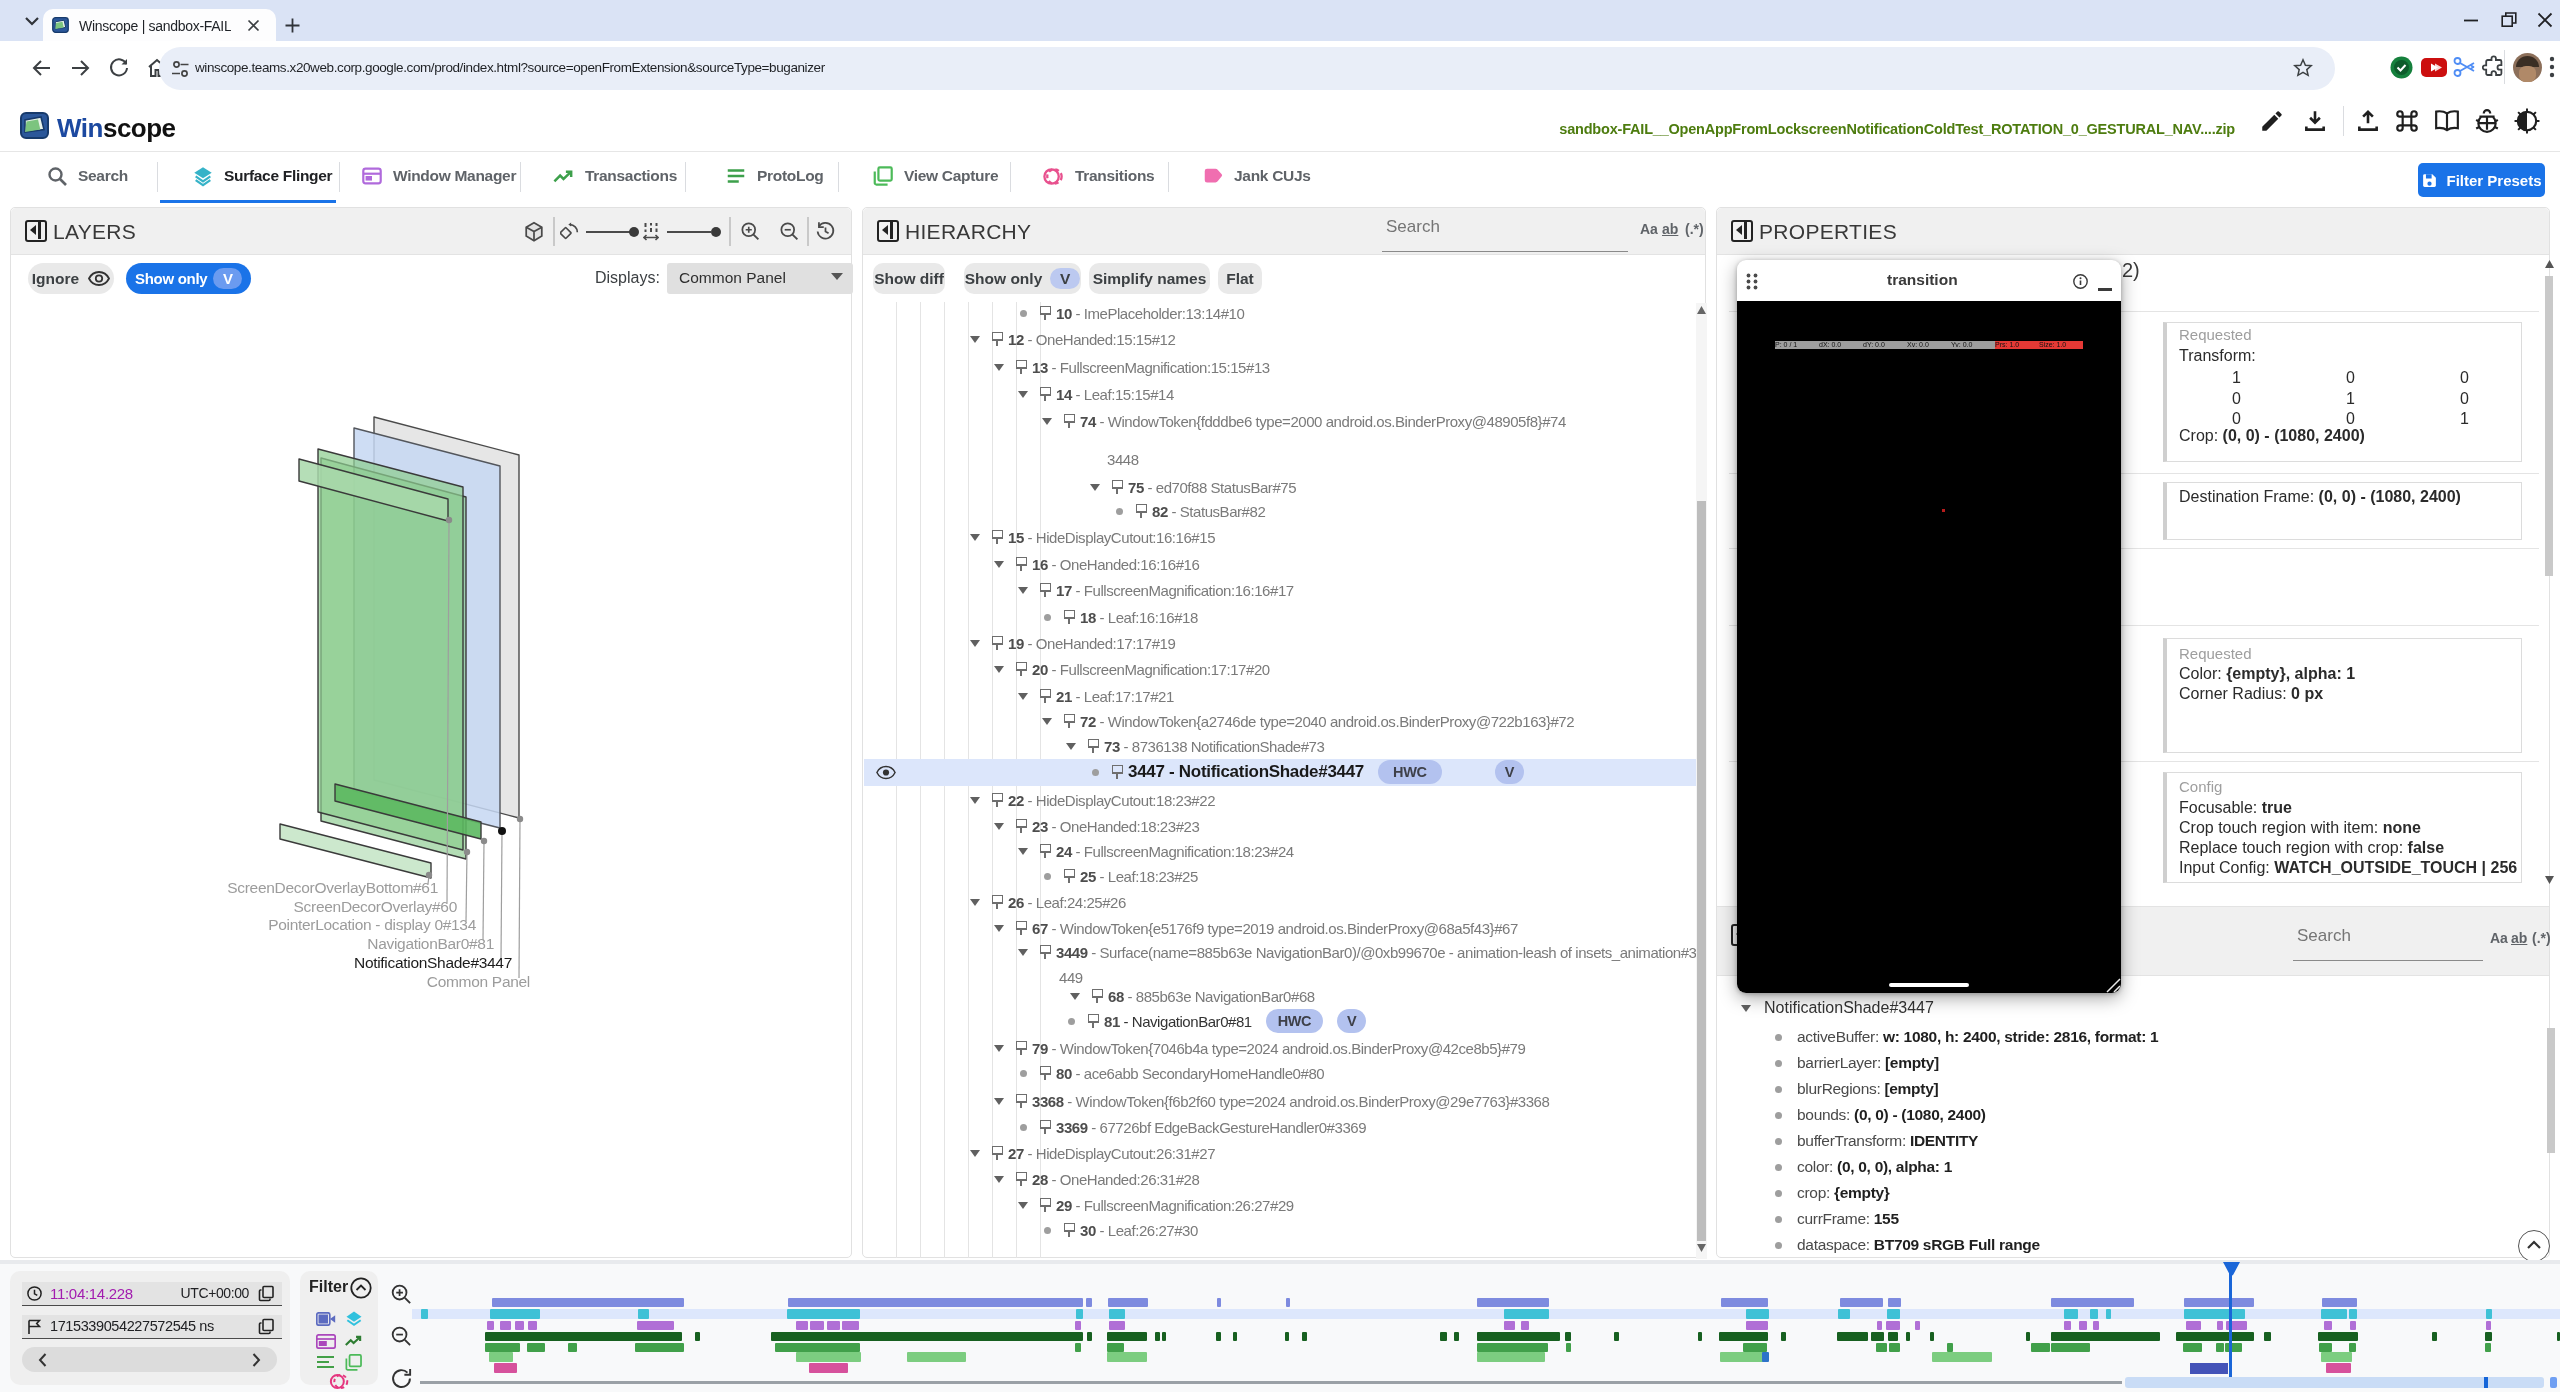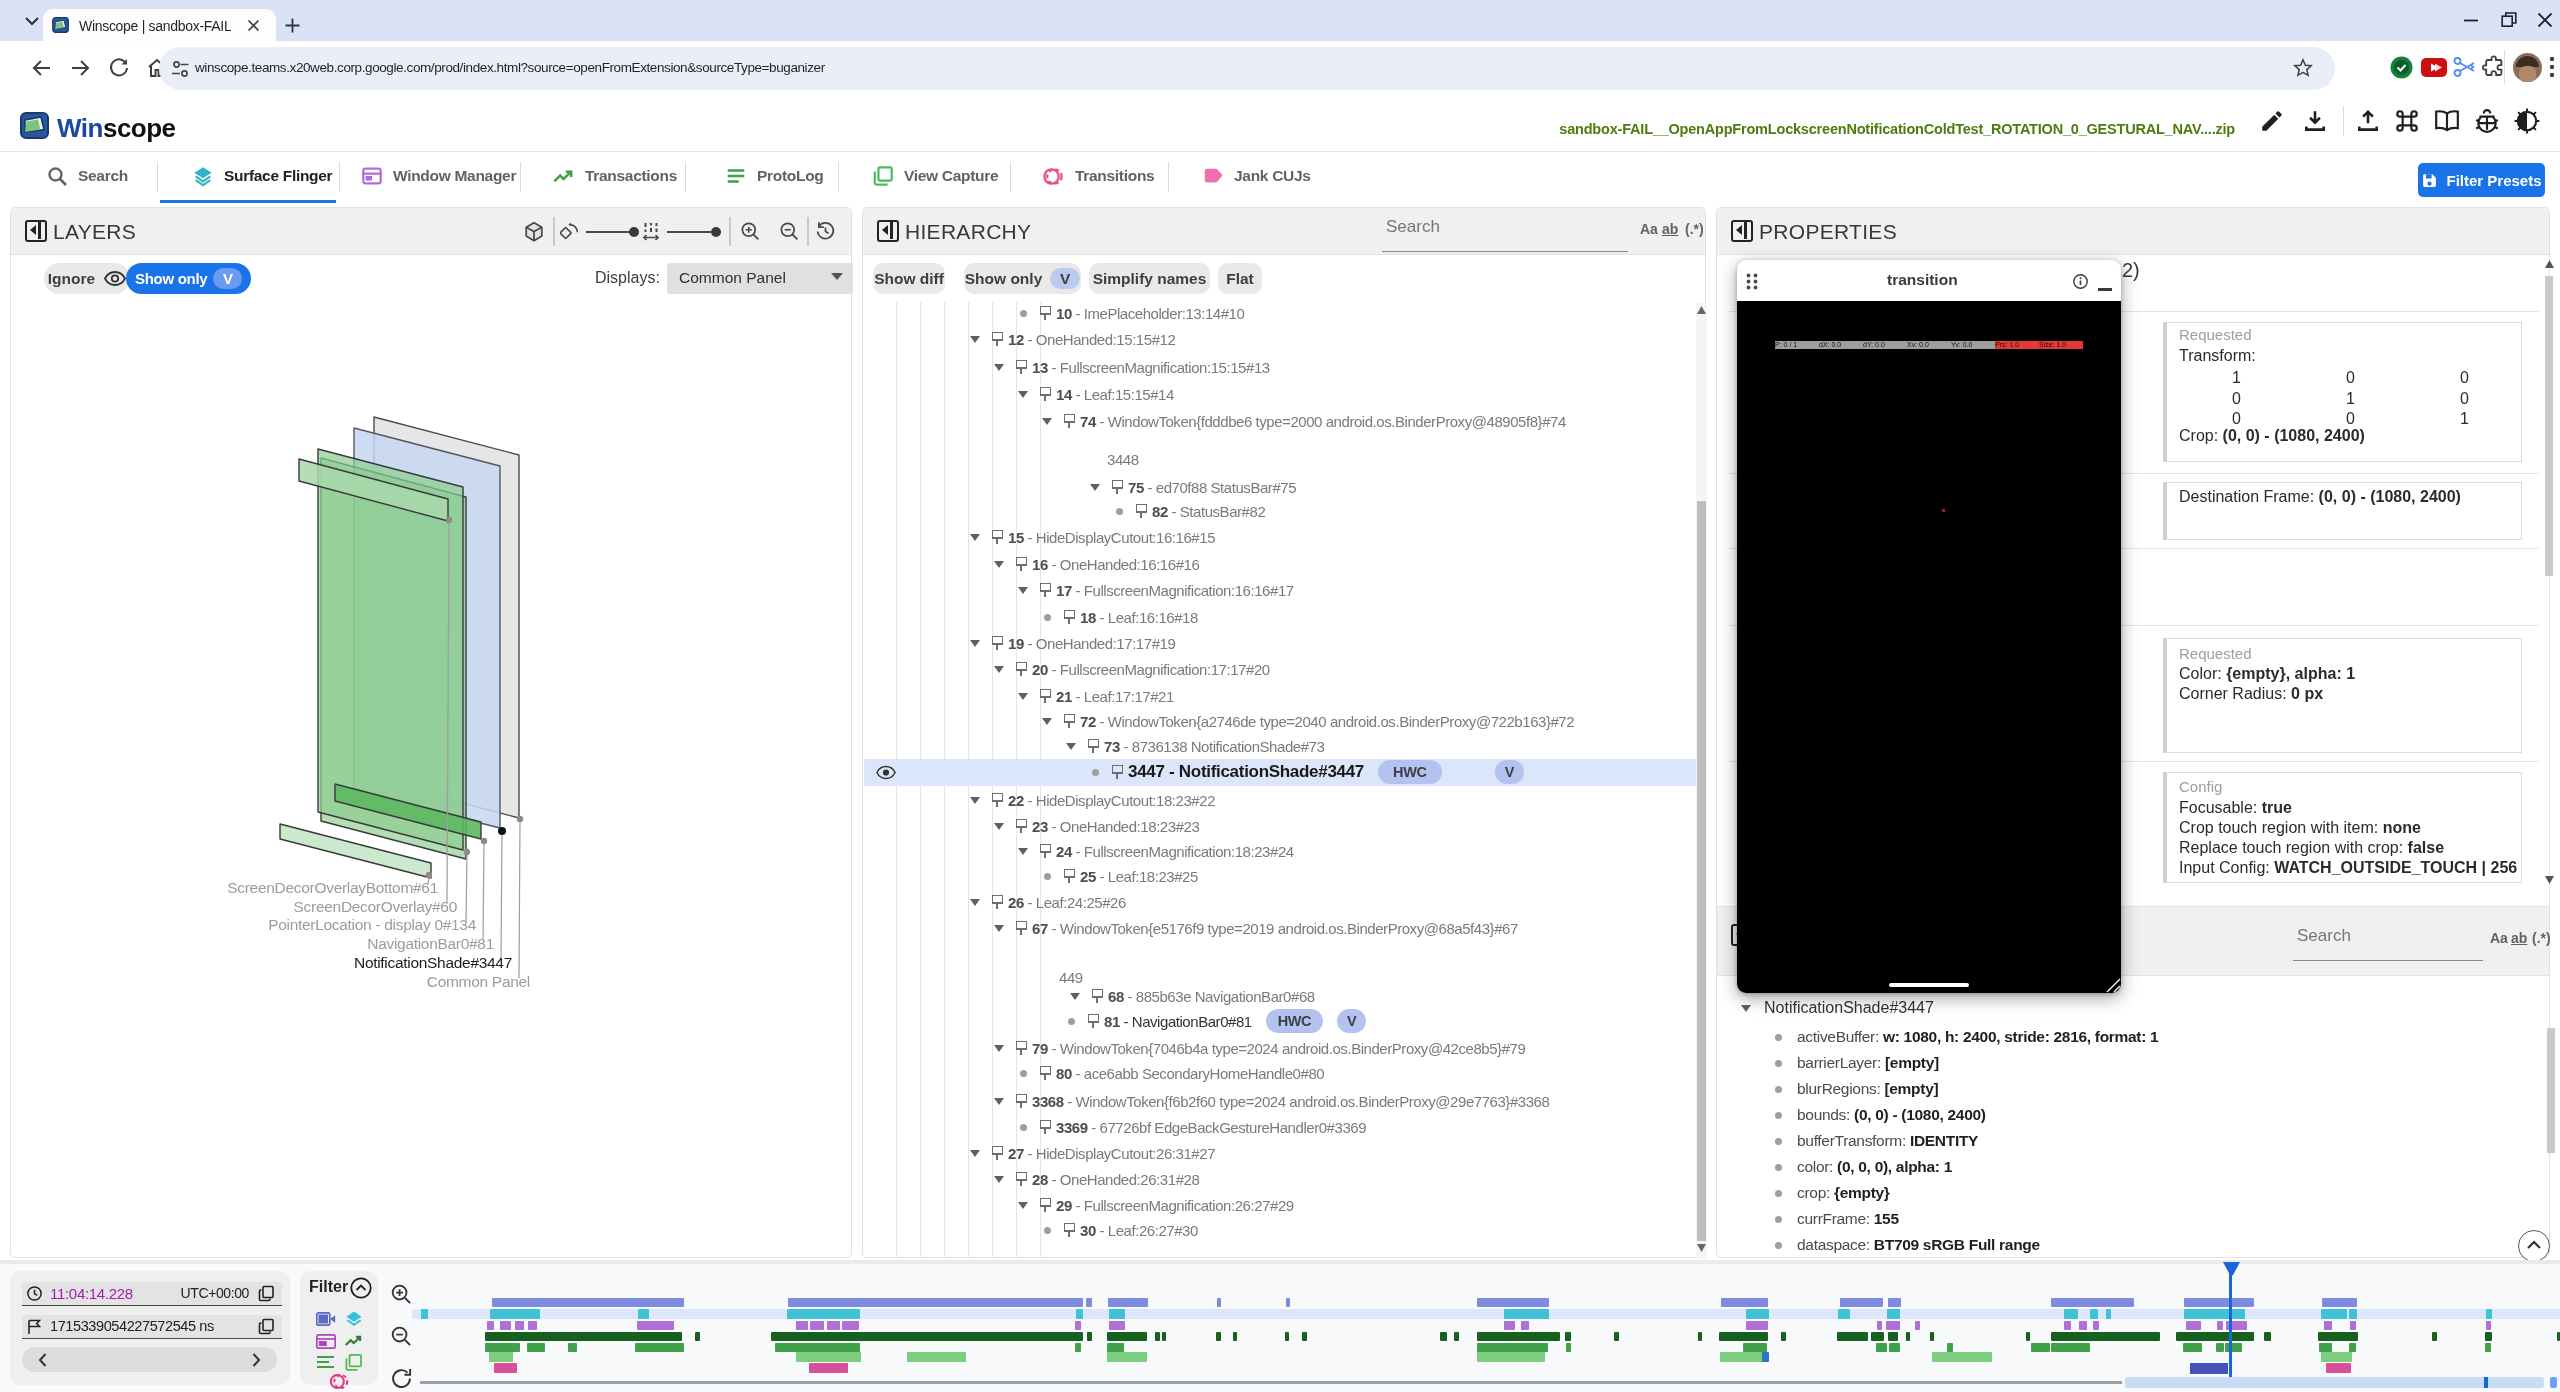--- a/index.html
+++ b/index.html
@@ -285,21 +285,21 @@
       <path d="M15.5 15.5L21 21" stroke="#4a4a4a" stroke-width="2.2"></path>
       <path d="M6.5 10h7" stroke="#4a4a4a" stroke-width="1.9"></path>
     </svg>
   <div class="abs" style="left:796px; top:9px; width:1.5px; height:29px; background:#c9c9c9;"></div>
   <svg class="abs" style="left:804px; top:13px;" width="21" height="21" viewBox="0 0 24 24">
       <path d="M4.5 6A9 9 0 1 1 3 12" fill="none" stroke="#4a4a4a" stroke-width="2"></path>
       <path d="M4.5 1.5V7H10" fill="none" stroke="#4a4a4a" stroke-width="2"></path>
       <path d="M12 7.5V12l3.5 2" fill="none" stroke="#4a4a4a" stroke-width="2"></path>
     </svg>
 
-  <div class="pill" style="position:absolute; left:17px; top:55px; width:86px; height:31px; gap:9px; border-radius:17px;margin-left:16px;">Ignore<svg width="22" height="15" viewBox="0 0 22 15">
+  <div class="pill" style="position:absolute; left:17px; top:55px; width:86px; height:31px; gap:9px; border-radius:17px;">Ignore<svg width="22" height="15" viewBox="0 0 22 15">
         <path d="M11 1C6 1 2.5 4.5 1 7.5 2.5 10.5 6 14 11 14s8.5-3.5 10-6.5C19.5 4.5 16 1 11 1z" fill="none" stroke="#333" stroke-width="1.8"></path>
         <circle cx="11" cy="7.5" r="3.2" fill="none" stroke="#333" stroke-width="1.8"></circle>
       </svg></div>
   <div class="pill" style="position:absolute; left:115px; top:55px; height:31px; padding:0 9px; background:#1a73e8; color:#fff; gap:6px; white-space:nowrap; border-radius:17px; font-size:15px; letter-spacing:-0.3px;">Show only<span style="display:inline-flex; align-items:center; justify-content:center; background:#6b9bf0; border-radius:12px; width:29px; height:21px; color:#fff;">V</span></div>
   <div class="abs" style="left:584px; top:61px; font-size:16px; color:#3c4043;">Displays:</div>
   <div class="abs" style="left:656px; top:55px; width:186px; height:31px; background:#e0e0e0; border-radius:3px;">
     <span style="position:absolute; left:12px; top:6px; font-size:15.5px; color:#2f2f2f;">Common Panel</span>
     <span style="position:absolute; right:10px; top:10px; width:0; height:0; border-left:6px solid transparent; border-right:6px solid transparent; border-top:7px solid #555;"></span>
   </div>
 
@@ -521,20 +521,27 @@
         </span>
         <span class="pin"></span>
         <span class="txt"><b>26</b> - Leaf:24:25#26</span>
       </div>
     <div class="trow" style="left:129px; top:613px;">
         <span class="slot">
           <span class="tri"></span>
         </span>
         <span class="pin"></span>
         <span class="txt"><b>67</b> - WindowToken{e5176f9 type=2019 android.os.BinderProxy@68a5f43}#67</span>
+      </div>
+    <div class="trow" style="left:153px; top:637px;">
+        <span class="slot">
+          <span class="tri"></span>
+        </span>
+        <span class="pin"></span>
+        <span class="txt"><b>3449</b> - Surface(name=885b63e NavigationBar0)/@0xb99670e - animation-leash of insets_animation#3</span>
       </div>
     <div class="trow" style="left:191px; top:662px;">
         <span class="txt">449</span>
       </div>
     <div class="trow" style="left:177px; top:681px;margin-left:28px;">
         <span class="slot">
           <span class="tri"></span>
         </span>
         <span class="pin"></span>
         <span class="txt"><b>68</b> - 885b63e NavigationBar0#68</span>

